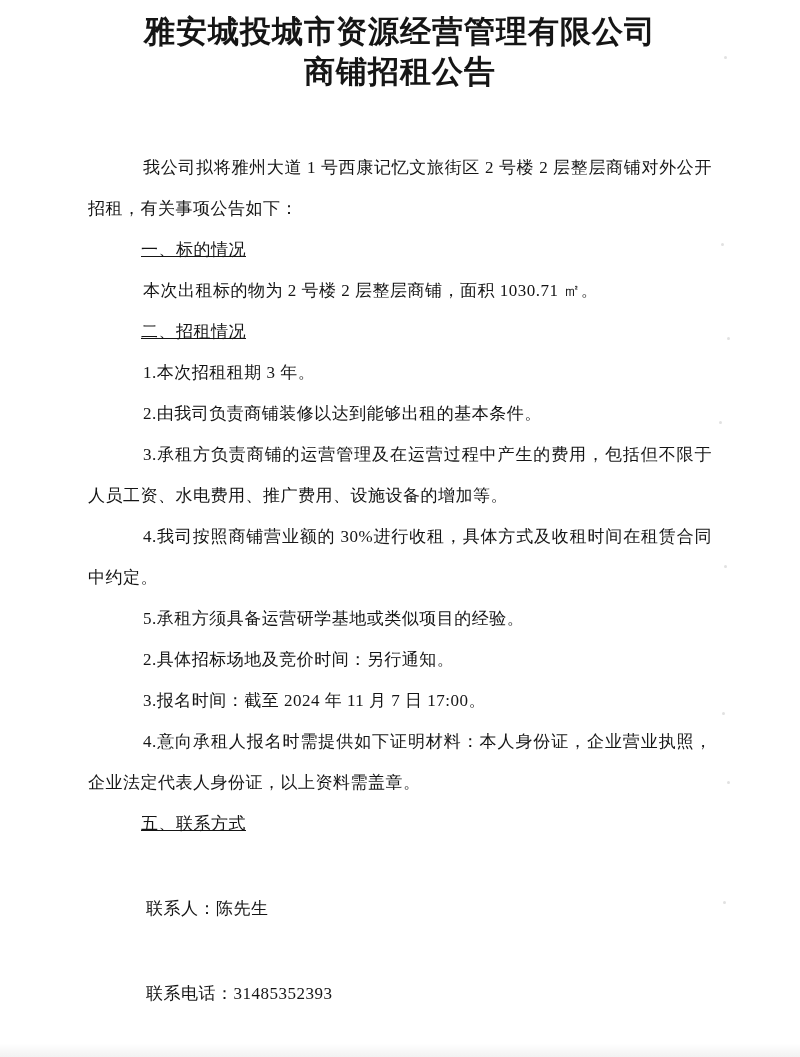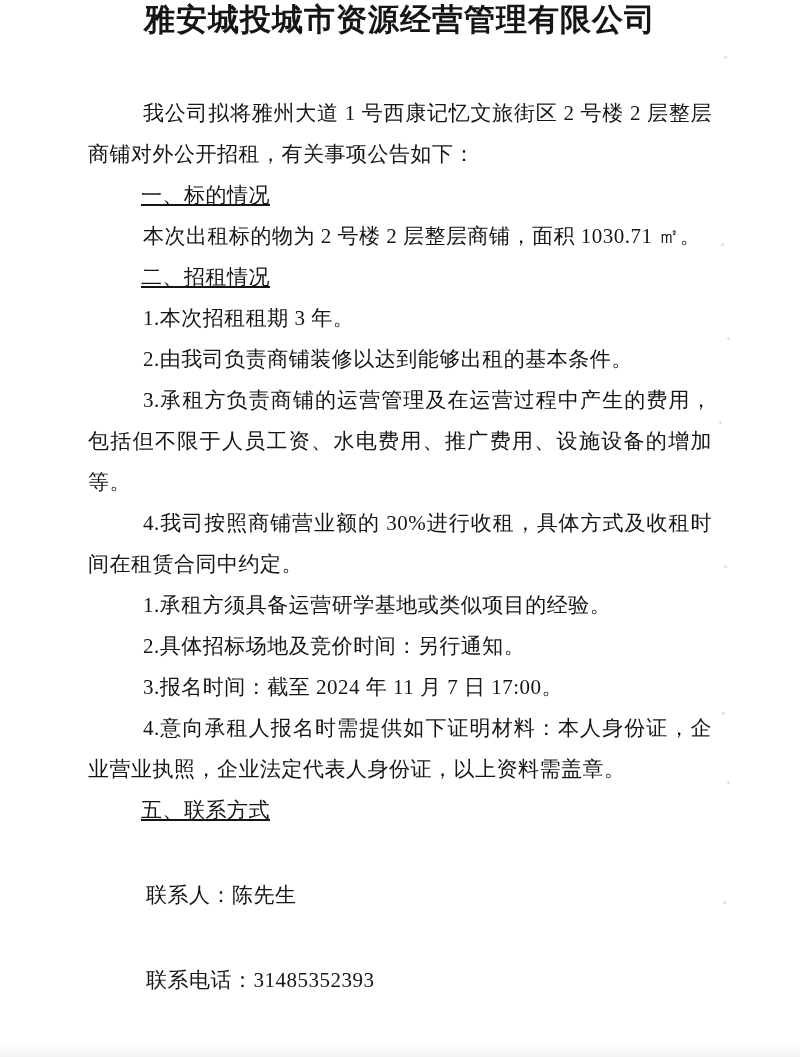--- a/index.html
+++ b/index.html
@@ -20,30 +20,32 @@
   
   .page::after {
     content: "";
     position: absolute;
     left: 0; right: 0; bottom: 0;
     height: 14px;
     background: linear-gradient(to bottom, rgba(0,0,0,0) 0%, rgba(0,0,0,0.05) 100%);
     pointer-events: none;
   }
   .title-block {
+    padding-top: 14px;
     text-align: center;
     font-weight: bold;
     font-size: 31px;
     line-height: 40px;
     letter-spacing: 1px;
+    font-family: Liberation Mono, monospace;
   }
   .doc-body {
     margin-top: 53px;
     padding: 0 88px;
-    font-size: 21px;
+    font-size: 17px;
     line-height: 41px;
     text-align: justify;
     letter-spacing: 0.5px;
   }
   .doc-body p {
     margin: 0;
     text-indent: 55px;
   }
   .doc-body p.heading {
     text-indent: 53px;
@@ -63,32 +65,33 @@
     pointer-events: none;
   }
 </style>
 </head>
 <body>
 
 <div class="page">
 
   <div class="title-block">
     <div>雅安城投城市资源经营管理有限公司</div>
+    <div>商铺招租公告</div>
   </div>
 
   <div class="doc-body">
     <p>我公司拟将雅州大道 1 号西康记忆文旅街区 2 号楼 2 层整层商铺对外公开招租，有关事项公告如下：</p>
     <p class="heading">一、标的情况</p>
     <p>本次出租标的物为 2 号楼 2 层整层商铺，面积 1030.71 ㎡。</p>
     <p class="heading">二、招租情况</p>
     <p>1.本次招租租期 3 年。</p>
     <p>2.由我司负责商铺装修以达到能够出租的基本条件。</p>
     <p>3.承租方负责商铺的运营管理及在运营过程中产生的费用，包括但不限于人员工资、水电费用、推广费用、设施设备的增加等。</p>
     <p>4.我司按照商铺营业额的 30%进行收租，具体方式及收租时间在租赁合同中约定。</p>
-    <p>1.承租方须具备运营研学基地或类似项目的经验。</p>
+    <p>5.承租方须具备运营研学基地或类似项目的经验。</p>
     <p>2.具体招标场地及竞价时间：另行通知。</p>
     <p>3.报名时间：截至 2024 年 11 月 7 日 17:00。</p>
     <p>4.意向承租人报名时需提供如下证明材料：本人身份证，企业营业执照，企业法定代表人身份证，以上资料需盖章。</p>
     <p class="heading">五、联系方式</p>
     <p class="contact">联系人：陈先生</p>
     <p class="contact">联系电话：31485352393</p>
   </div>
 
   <span class="speckle" style="left:724px; top:56px;"></span>
   <span class="speckle" style="left:721px; top:243px;"></span>

